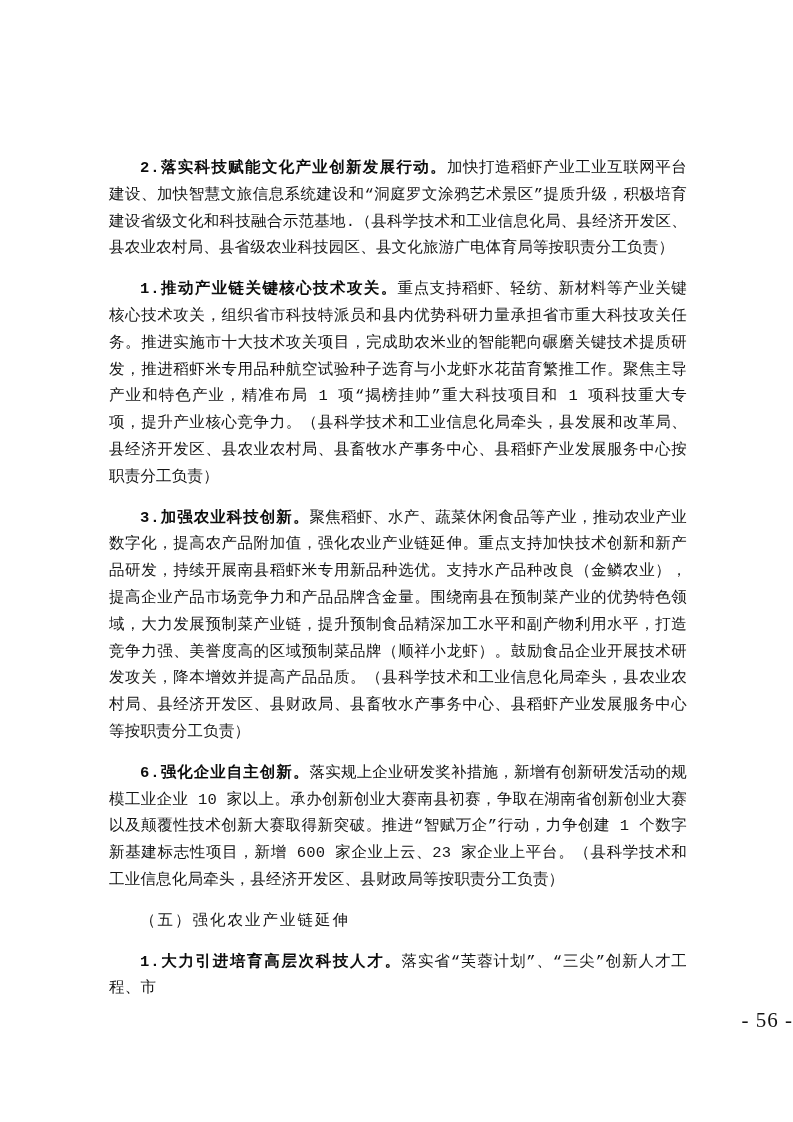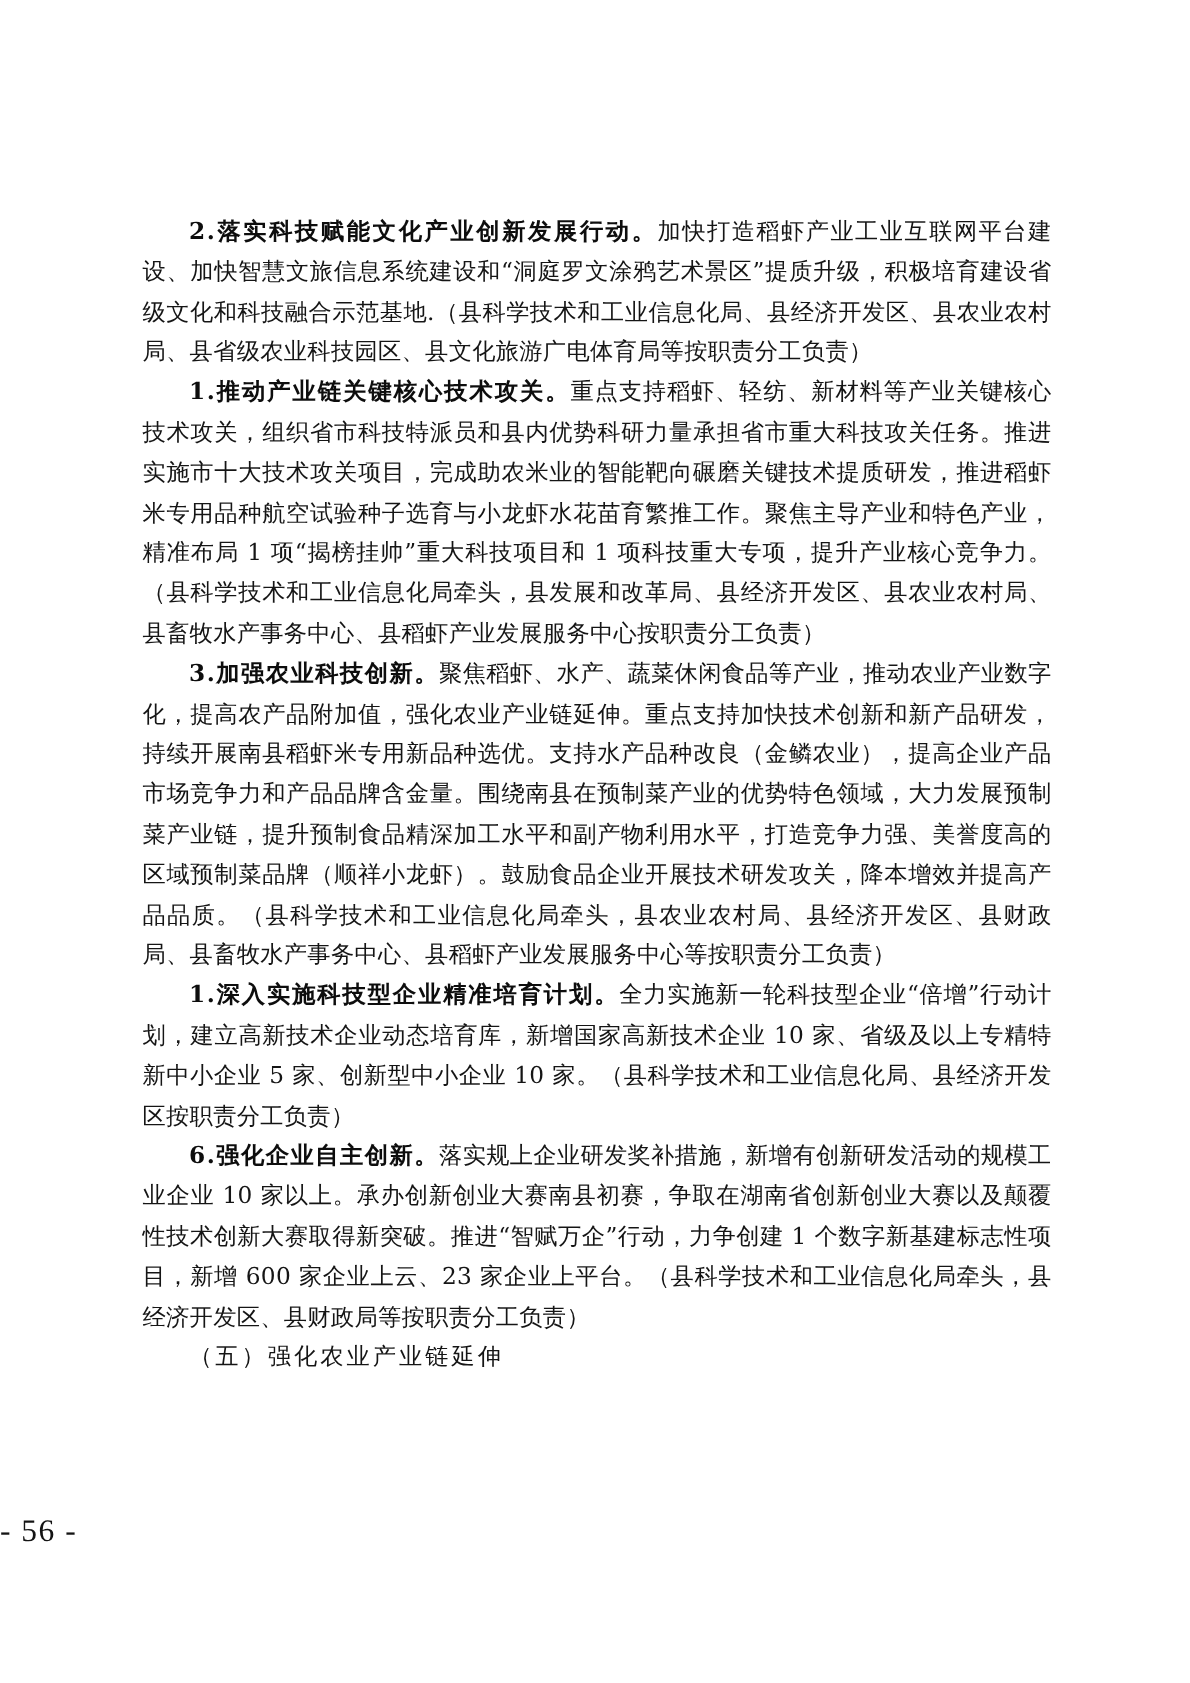--- a/index.html
+++ b/index.html
@@ -20,50 +20,51 @@
     position: absolute;
     left: 95px;
     top: 141px;
     width: 606px;
     font-size: 15.5px;
     line-height: 26.8px;
     text-align: justify;
     letter-spacing: 0.2px;
   }
   .content p {
-    margin: 0;
+    margin: 14px;
     padding: 0;
     text-indent: 2em;
+    font-family: Liberation Mono, monospace;
   }
   .content p.heading {
     letter-spacing: 2px;
   }
   .content b.lead {
     font-weight: 700;
     letter-spacing: 1px;
     color: #0d0d0d;
   }
   .page-number {
     position: absolute;
     top: 1008px;
     left: 0;
     width: 100%;
-    text-align: left;
+    text-align: right;
     font-size: 21px;
     letter-spacing: 1px;
     color: #141414;
     font-family: "Liberation Serif", "DejaVu Serif", serif;
   }
 </style>
 </head>
 <body>
 
 <div class="page">
   <div class="content" id="paragraphs">
       <p class="body"><b class="lead">2.落实科技赋能文化产业创新发展行动。</b>加快打造稻虾产业工业互联网平台建设、加快智慧文旅信息系统建设和“洞庭罗文涂鸦艺术景区”提质升级，积极培育建设省级文化和科技融合示范基地.（县科学技术和工业信息化局、县经济开发区、县农业农村局、县省级农业科技园区、县文化旅游广电体育局等按职责分工负责）</p>
       <p class="body"><b class="lead">1.推动产业链关键核心技术攻关。</b>重点支持稻虾、轻纺、新材料等产业关键核心技术攻关，组织省市科技特派员和县内优势科研力量承担省市重大科技攻关任务。推进实施市十大技术攻关项目，完成助农米业的智能靶向碾磨关键技术提质研发，推进稻虾米专用品种航空试验种子选育与小龙虾水花苗育繁推工作。聚焦主导产业和特色产业，精准布局 1 项“揭榜挂帅”重大科技项目和 1 项科技重大专项，提升产业核心竞争力。（县科学技术和工业信息化局牵头，县发展和改革局、县经济开发区、县农业农村局、县畜牧水产事务中心、县稻虾产业发展服务中心按职责分工负责）</p>
       <p class="body"><b class="lead">3.加强农业科技创新。</b>聚焦稻虾、水产、蔬菜休闲食品等产业，推动农业产业数字化，提高农产品附加值，强化农业产业链延伸。重点支持加快技术创新和新产品研发，持续开展南县稻虾米专用新品种选优。支持水产品种改良（金鳞农业），提高企业产品市场竞争力和产品品牌含金量。围绕南县在预制菜产业的优势特色领域，大力发展预制菜产业链，提升预制食品精深加工水平和副产物利用水平，打造竞争力强、美誉度高的区域预制菜品牌（顺祥小龙虾）。鼓励食品企业开展技术研发攻关，降本增效并提高产品品质。（县科学技术和工业信息化局牵头，县农业农村局、县经济开发区、县财政局、县畜牧水产事务中心、县稻虾产业发展服务中心等按职责分工负责）</p>
-      <p class="body"><b class="lead">1.深入实施科技型企业精准培育计划。</b>全力实施新一轮科技型企业“倍增”行动计划，建立高新技术企业动态培育库，新增国家高新技术企业 10 家、省级及以上专精特新中小企业 5 家、创新型中小企业 10 家。（县科学技术和工业信息化局、县经济开发区按职责分工负责）</p>
       <p class="body"><b class="lead">6.强化企业自主创新。</b>落实规上企业研发奖补措施，新增有创新研发活动的规模工业企业 10 家以上。承办创新创业大赛南县初赛，争取在湖南省创新创业大赛以及颠覆性技术创新大赛取得新突破。推进“智赋万企”行动，力争创建 1 个数字新基建标志性项目，新增 600 家企业上云、23 家企业上平台。（县科学技术和工业信息化局牵头，县经济开发区、县财政局等按职责分工负责）</p>
       <p class="heading">（五）强化农业产业链延伸</p>
+      <p class="body"><b class="lead">1.大力引进培育高层次科技人才。</b>落实省“芙蓉计划”、“三尖”创新人才工程、市</p>
     </div>
   <div class="page-number">- 56 -</div>
 </div>
 
 </body></html>

